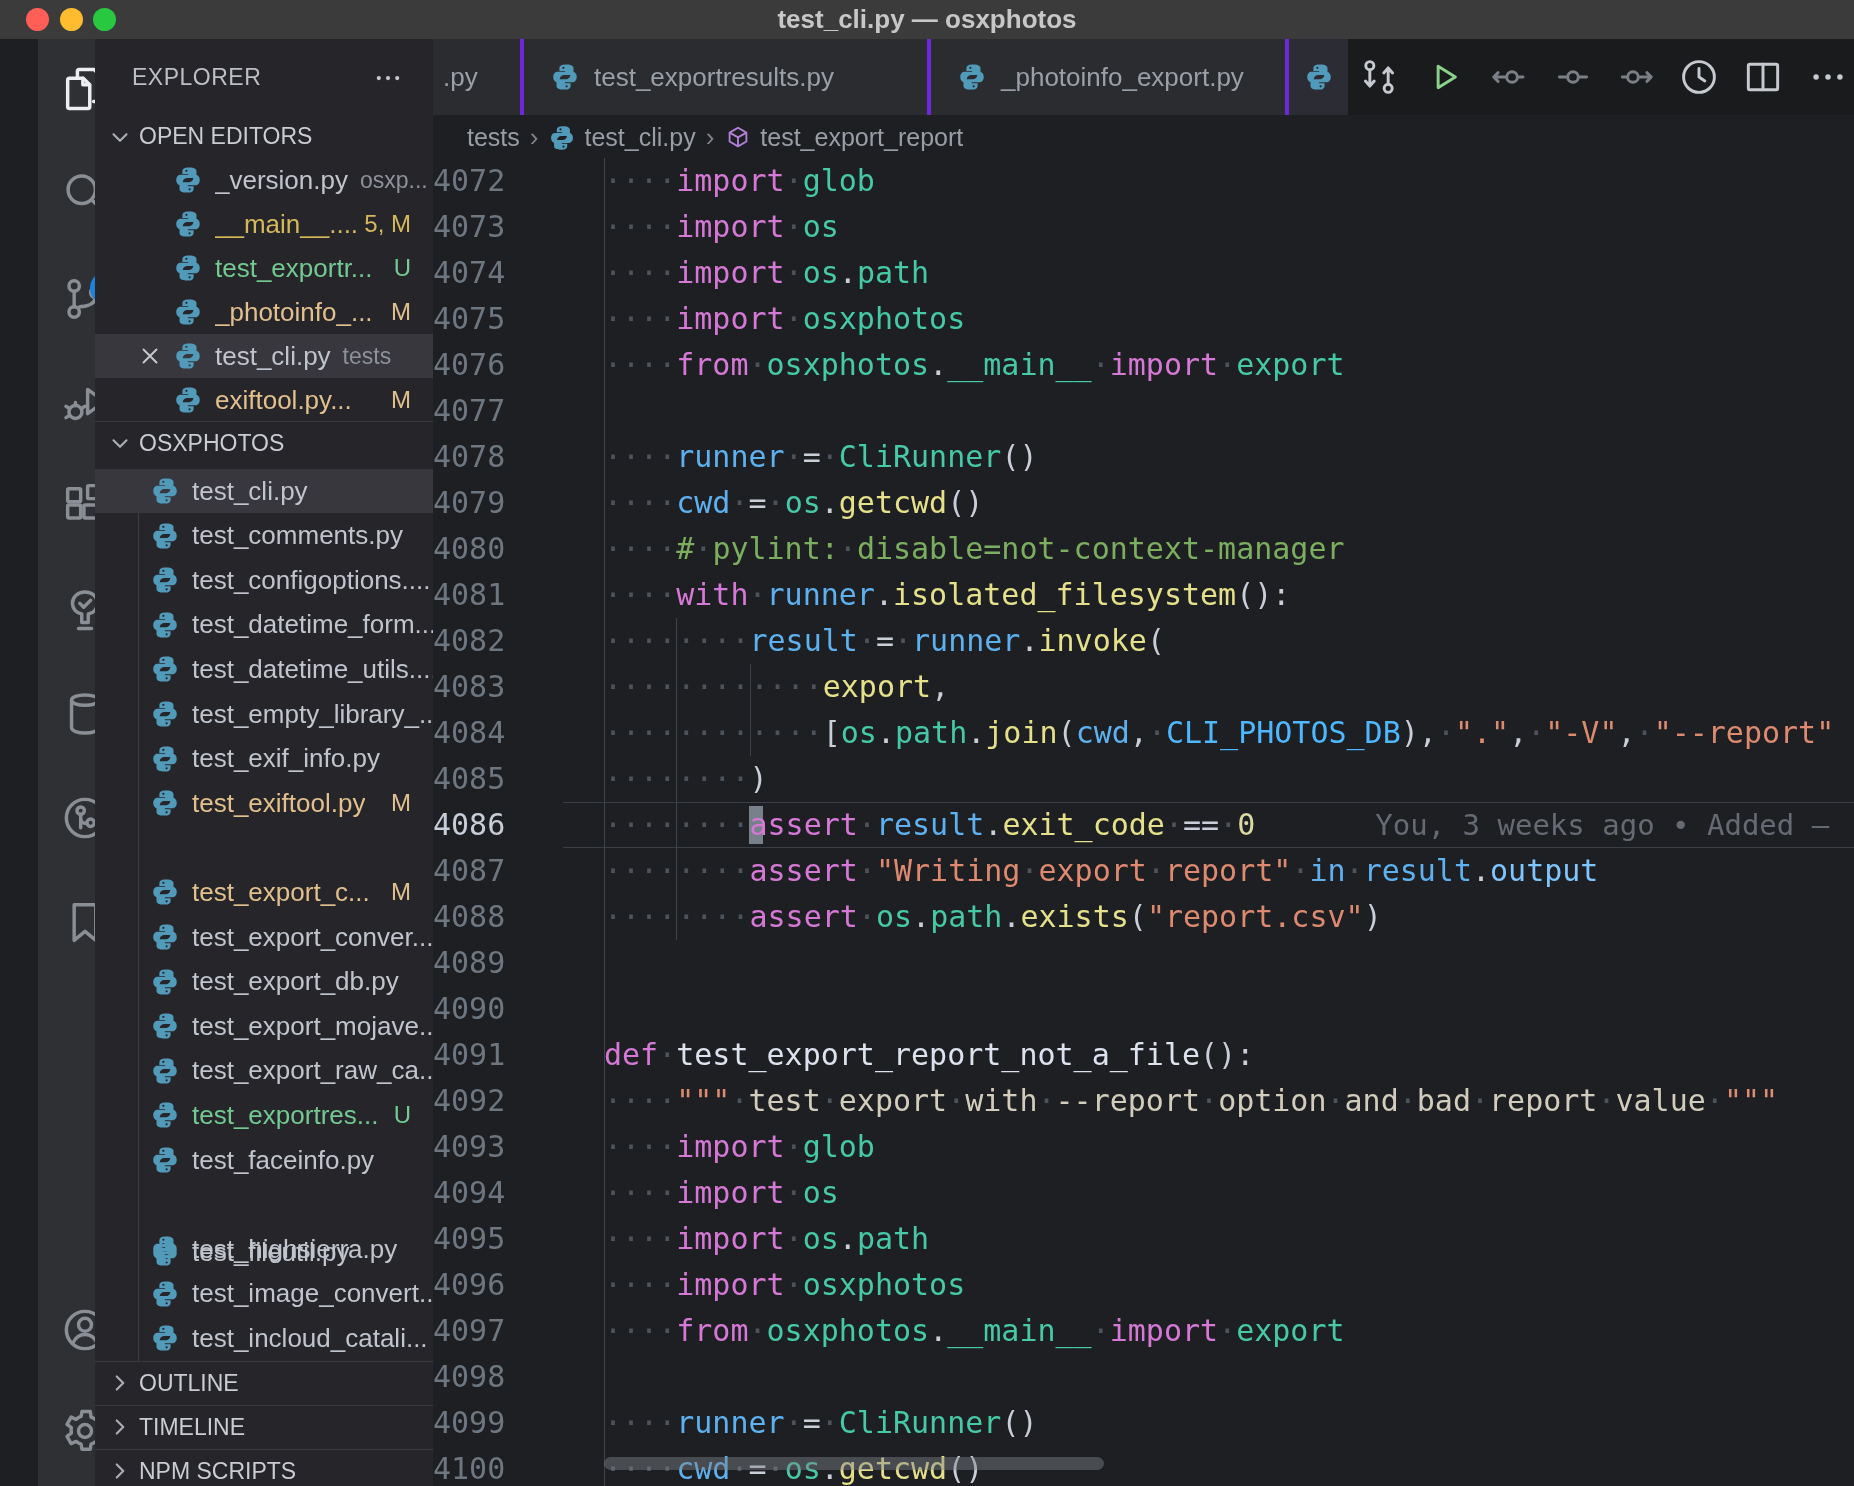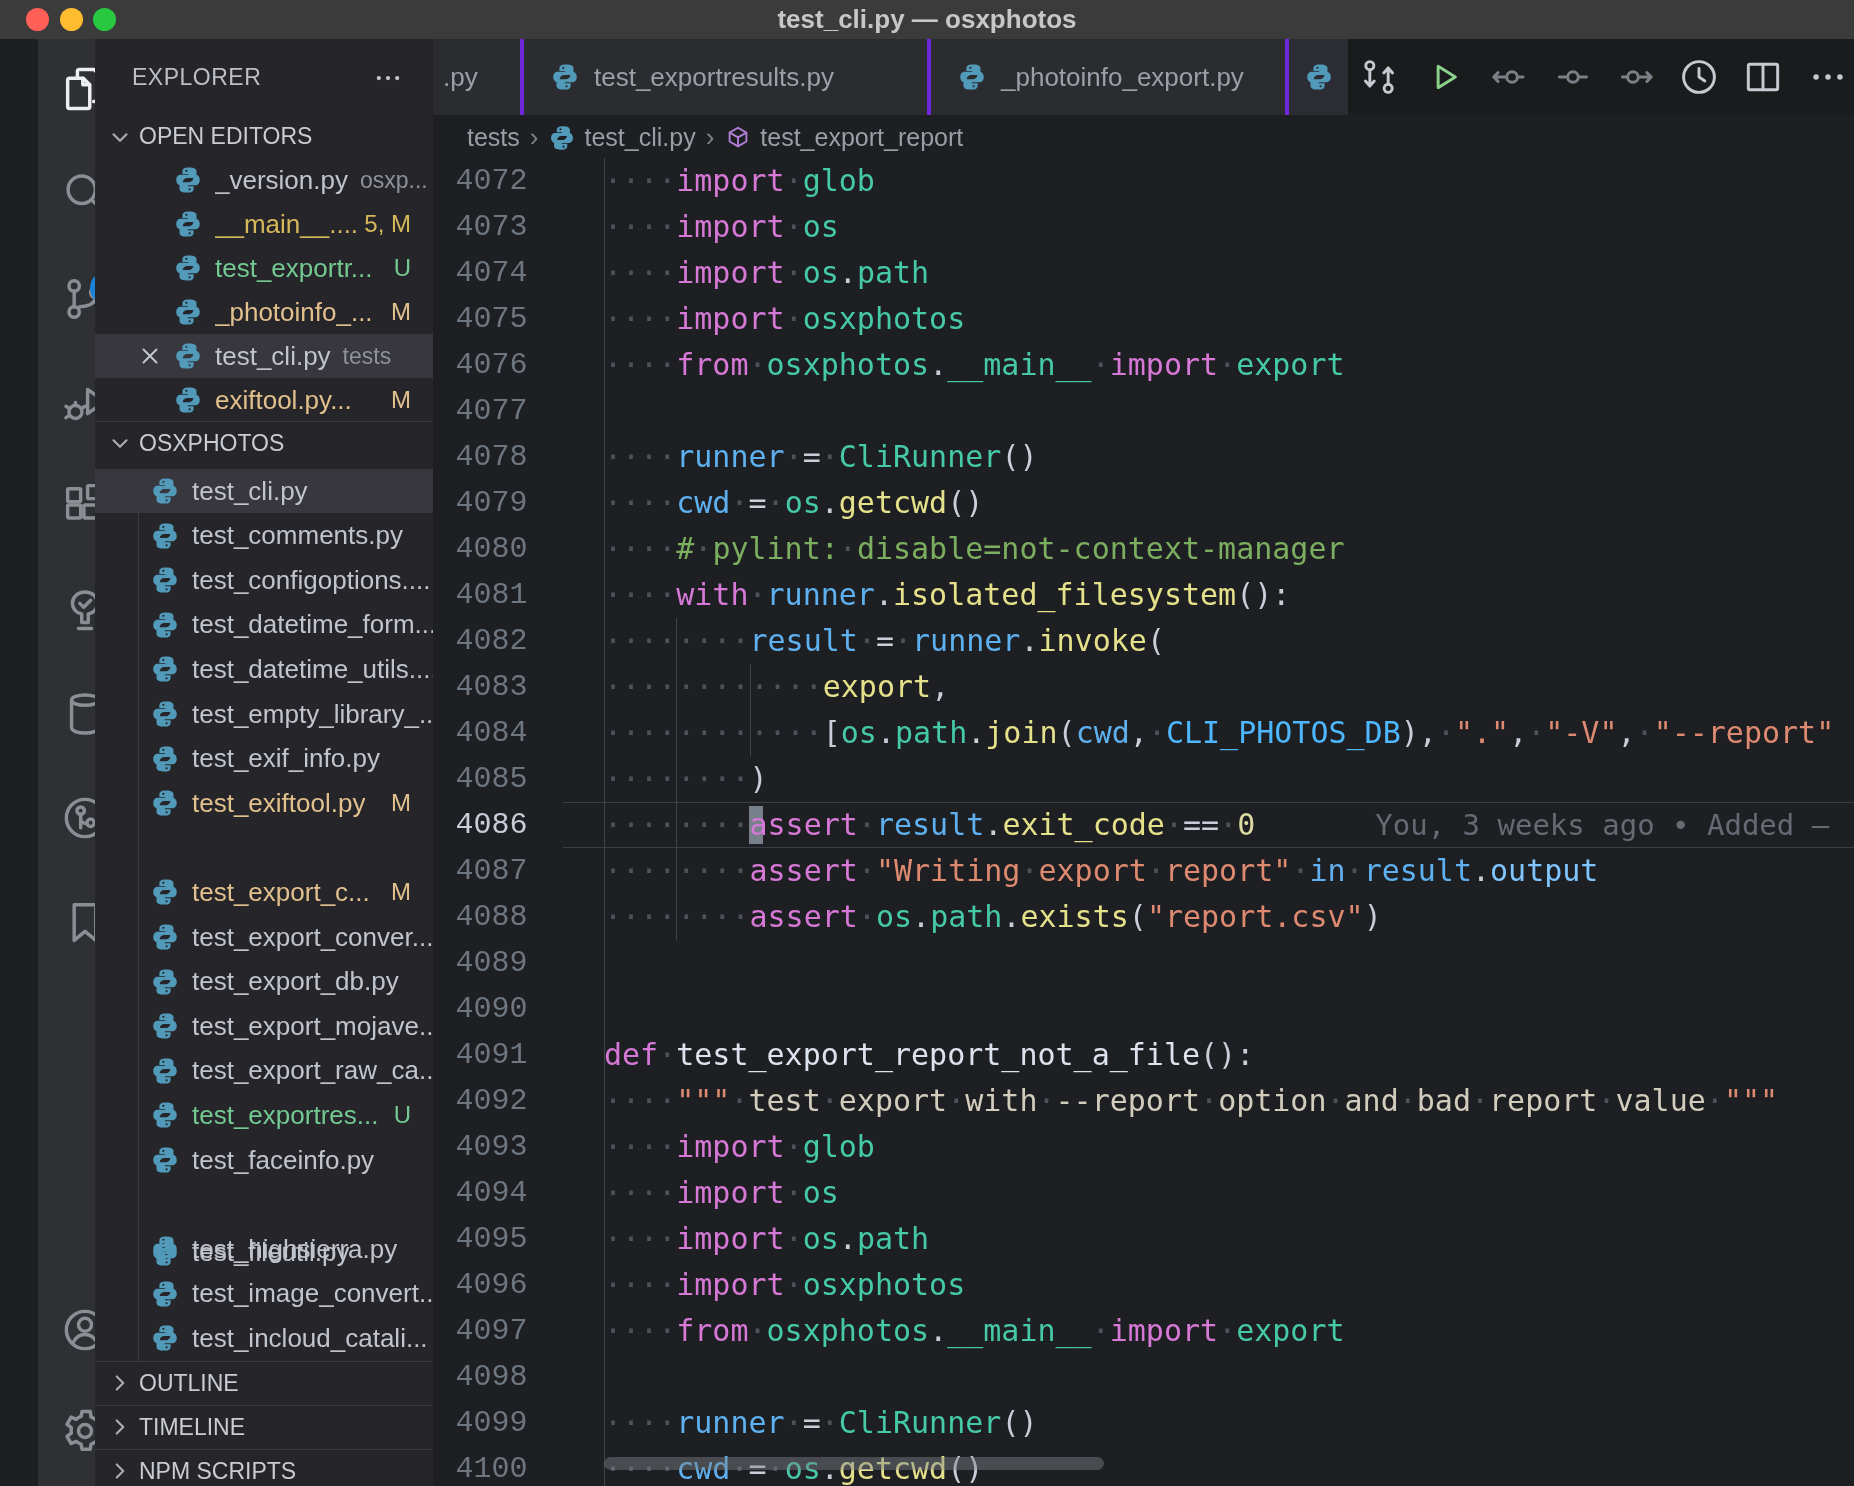--- a/index.html
+++ b/index.html
@@ -62,21 +62,21 @@
   .ed-action.green{color:#8ad18a;}
   .breadcrumbs{position:absolute;left:0;top:76px;width:1421px;height:45px;display:flex;align-items:center;}
   .bc-item{display:flex;align-items:center;color:#999ea6;font-size:25px;cursor:pointer;}
   .bc-sep{color:#7e838a;font-size:26px;margin:0 10px;}
   .bc-ico{width:28px;height:28px;margin-right:8px;}
   .bc-ico svg{width:28px;height:28px;}
   
   .code{position:absolute;left:0;top:119px;width:1421px;}
   .cl{display:flex;height:46px;line-height:46px;white-space:pre;position:relative;z-index:2;
       font-family:"DejaVu Sans Mono",monospace;font-size:30px;}
-  .ln{width:117px;text-align:center;color:#6e7780;flex:0 0 auto;font-family:Liberation Mono, monospace;}
+  .ln{width:117px;text-align:left;color:#6e7780;flex:0 0 auto;}
   .cl.cur .ln{color:#c8ced8;}
   .lc{padding-left:54px;flex:1 1 auto;overflow:hidden;}
   .tk-kw{color:#d678d6;}  .tk-kw2{color:#61afef;}
   .tk-mod{color:#45c9a6;} .tk-var{color:#5eb1f0;}
   .tk-fn{color:#e5e08a;}  .tk-fndef{color:#dde3ee;}
   .tk-str{color:#dd8a70;} .tk-com{color:#7cae60;}
   .tk-const{color:#4db7ff;} .tk-prop{color:#7fc5ff;}
   .tk-num{color:#ddd9a3;} .tk-pun{color:#c9ced8;}
   .tk-doc{color:#d2ccbc;} .tk-ws{color:#4d535c;}
   .tk-blame{color:#656a73;margin-left:120px;font-size:29px;}

